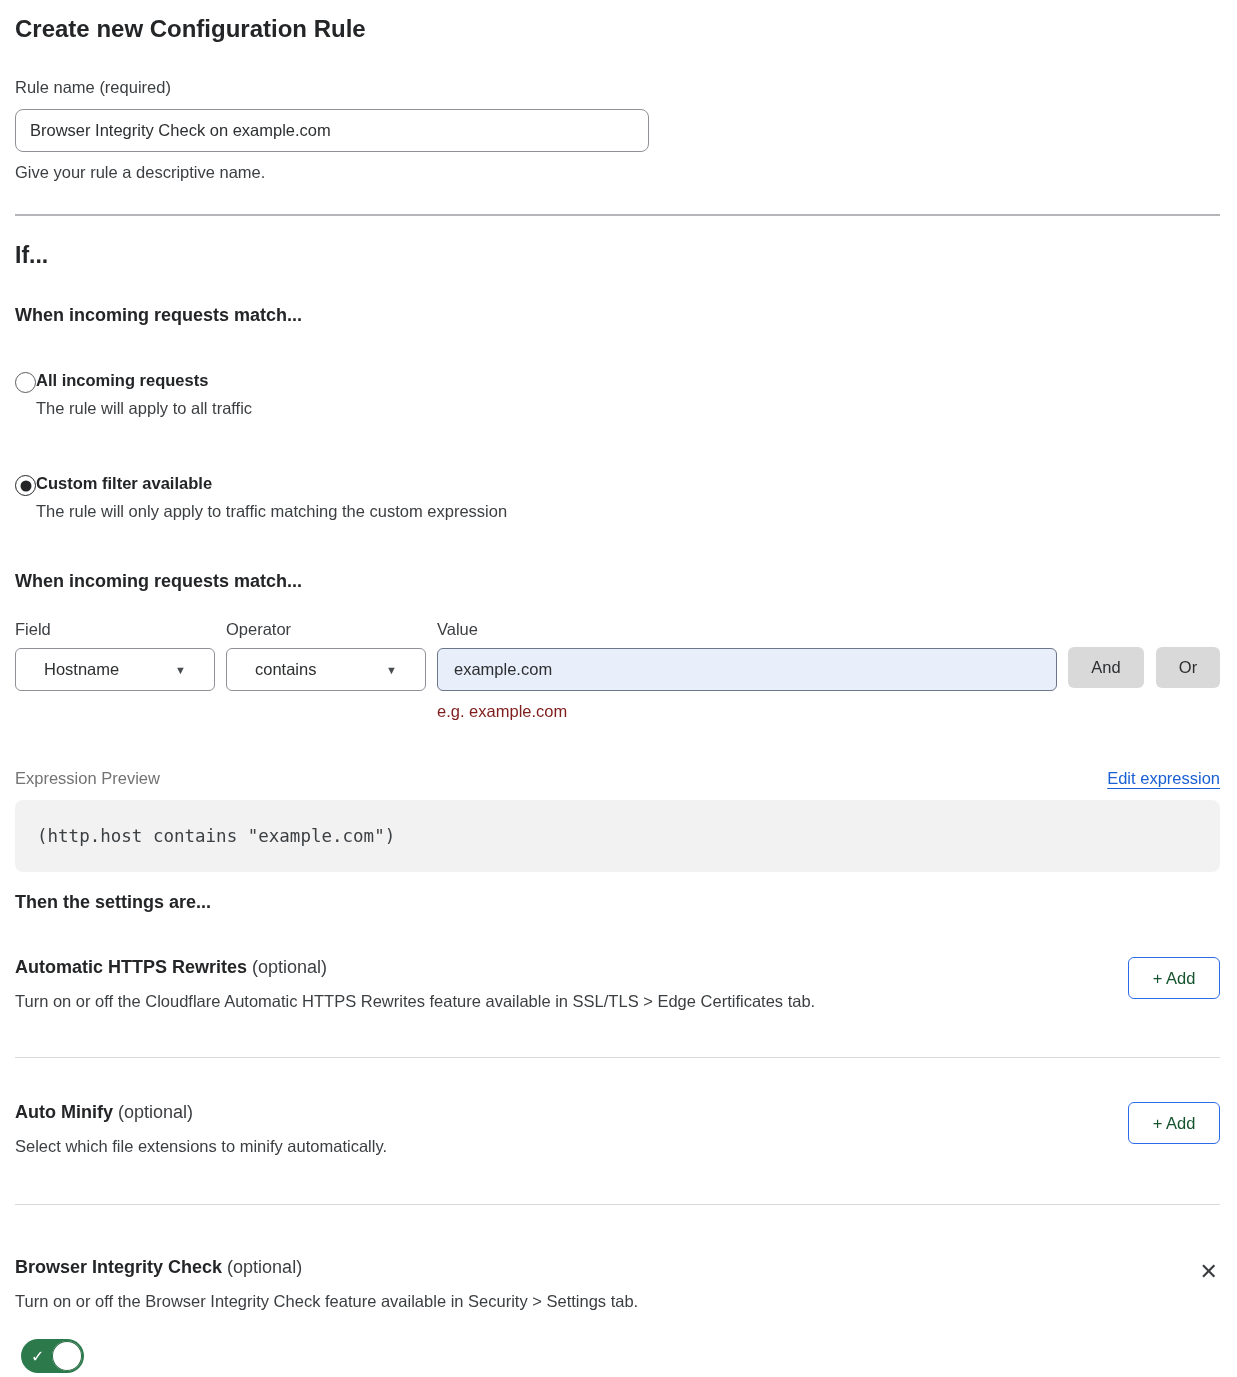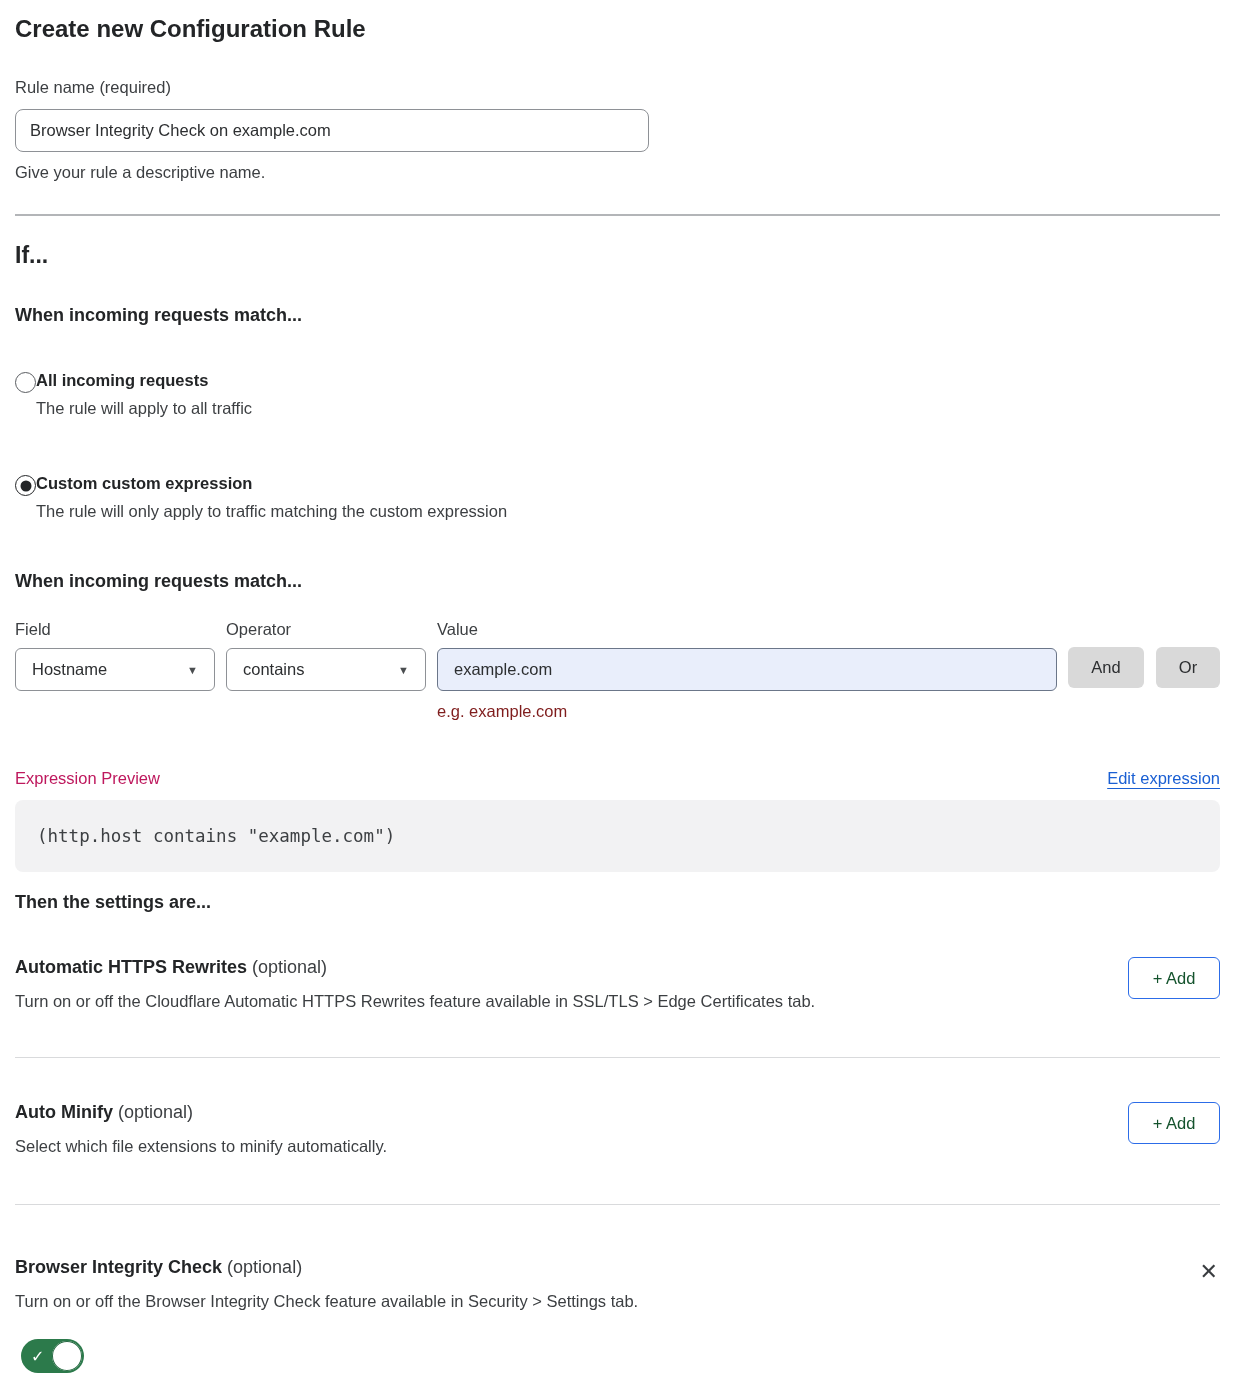--- a/index.html
+++ b/index.html
@@ -128,21 +128,21 @@
     margin-bottom: 9px;
   }
   .select-box {
     height: 43px;
     border: 1px solid #8e9196;
     border-radius: 6px;
     background: #ffffff;
     display: flex;
     align-items: center;
     justify-content: space-between;
-    padding: 0 16px;
+    padding: 0 28px;
     font-size: 16.5px;
     color: #2d2f31;
     cursor: pointer;
   }
   .caret {
     font-size: 11px;
     color: #4a4d50;
     margin-left: 8px;
   }
   .value-input {
@@ -177,21 +177,21 @@
     color: #7f1d1d;
   }
 
   
   .expr-header {
     display: flex;
     justify-content: space-between;
     align-items: baseline;
     margin-top: 48px;
   }
-  .expr-label { font-size: 16.5px; color: #be185d; }
+  .expr-label { font-size: 16.5px; color: #737373; }
   .expr-edit-link {
     font-size: 16.5px;
     color: #1a5fd3;
     text-decoration: underline;
     text-underline-offset: 4px;
     cursor: pointer;
   }
   .expr-code-box {
     margin-top: 12px;
     background: #f2f2f3;
@@ -307,21 +307,21 @@
     <span class="radio-circle"></span>
     <div class="radio-texts">
       <div class="radio-label">All incoming requests</div>
       <div class="radio-desc">The rule will apply to all traffic</div>
     </div>
   </div>
 
   <div class="radio-row">
     <span class="radio-circle checked"></span>
     <div class="radio-texts">
-      <div class="radio-label">Custom custom expression</div>
+      <div class="radio-label">Custom filter available</div>
       <div class="radio-desc">The rule will only apply to traffic matching the custom expression</div>
     </div>
   </div>
 
   <h3 class="h3 match-heading-2">When incoming requests match...</h3>
 
   <div class="builder-row">
 
     <div class="builder-col col-field">
       <div class="builder-label">Field</div>

